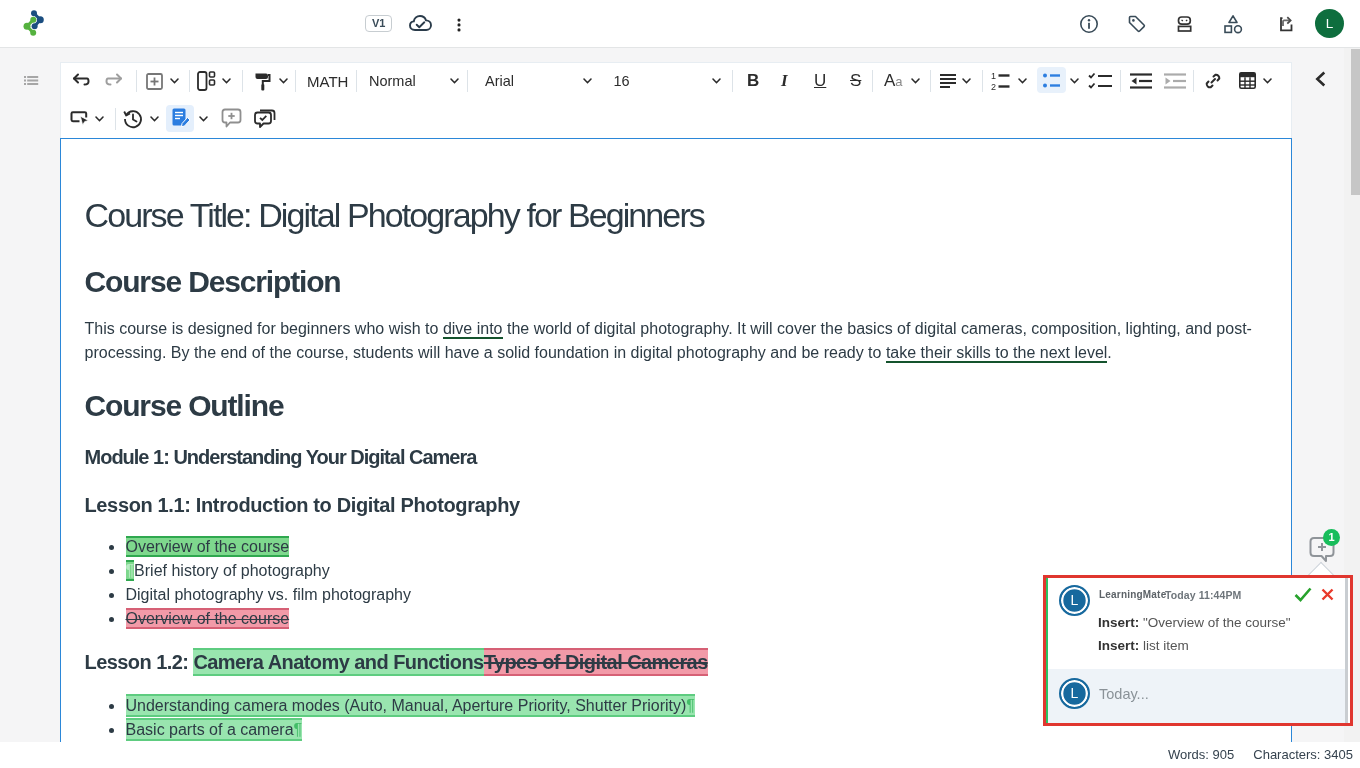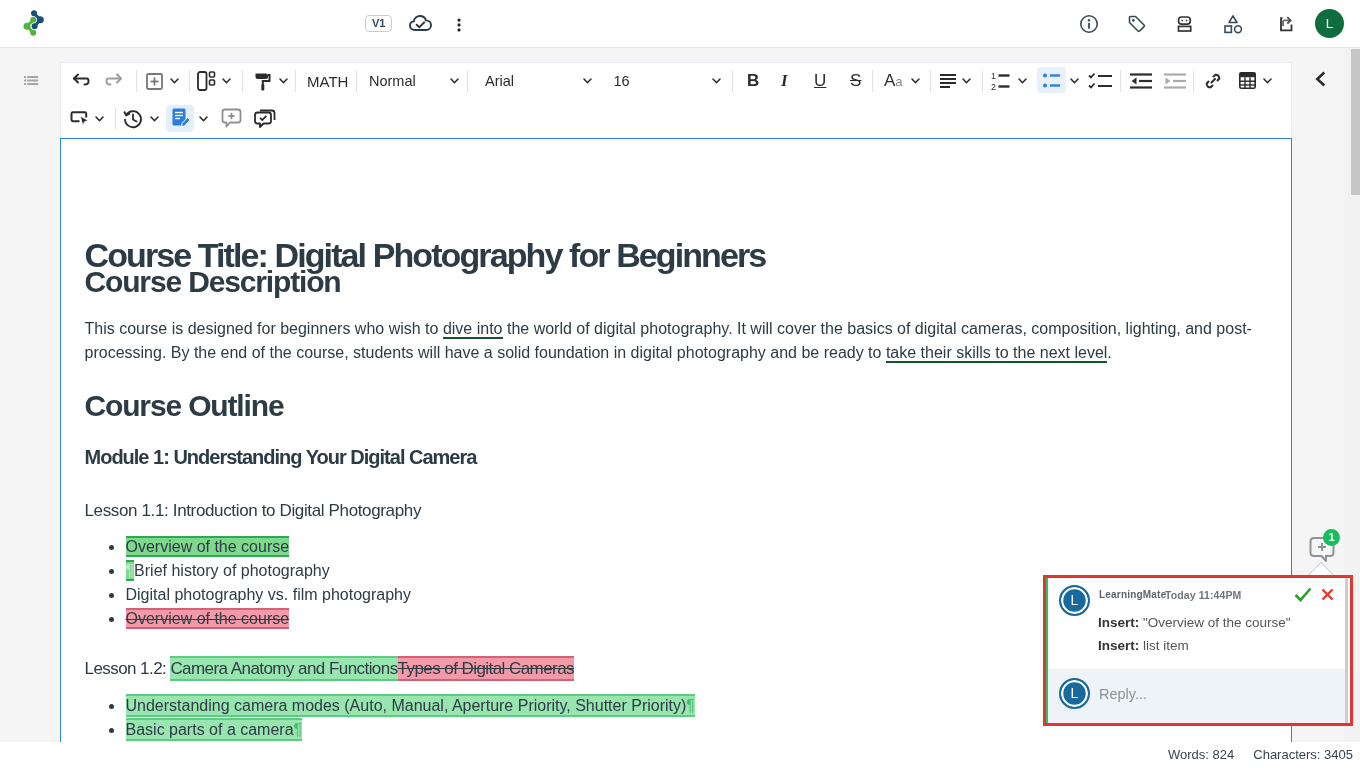--- a/index.html
+++ b/index.html
@@ -25,24 +25,24 @@
   #sbthumb { position:absolute; left:7px; top:1px; width:9px; height:146px; background:#c6c6c6; }
 
   
   .sep { position:absolute; width:1px; background:#dde3e8; }
   .tbtxt { position:absolute; font-size:14.5px; color:#2c2c2c; }
   svg.ic { position:absolute; overflow:visible; }
   .chev { position:absolute; width:9px; height:6px; }
 
   
   .blk { position:absolute; left:23.5px; white-space:nowrap; }
-  h1.doc { font-size:34px; font-weight:bold; letter-spacing:-1.9px; line-height:1;margin-top:40px; }
+  h1.doc { font-size:34px; font-weight:normal; letter-spacing:-1.9px; line-height:1; }
   h2.doc { font-size:30px; font-weight:bold; letter-spacing:-1.15px; line-height:1; }
   h3.doc { font-size:20px; font-weight:bold; letter-spacing:-1.0px; line-height:1; }
-  h4.doc { font-size:17px; font-weight:normal; letter-spacing:-0.36px; line-height:1;margin-top:7px; }
+  h4.doc { font-size:20px; font-weight:bold; letter-spacing:-0.36px; line-height:1; }
   p.doc { font-size:16px; line-height:24px; }
   .lnk { text-decoration:none; border-bottom:2px solid #14532d; }
   ul.doc { list-style:none; }
   ul.doc li { font-size:16px; line-height:24px; position:relative; }
   ul.doc li:before { content:""; position:absolute; left:-17px; top:9.7px; width:5.6px; height:5.6px; border-radius:50%; background:#2d3b45; }
   .ins1 { background:#7ed88d; border-top:2px solid #2fa84f; border-bottom:2px solid #2fa84f; padding:0; }
   .del1 { background:#f29aa8; border-top:2px solid #d66075; border-bottom:2px solid #d66075; text-decoration:line-through; padding:0; }
   .ins2 { background:#99e5af; border-top:2px solid #5ecc80; border-bottom:2px solid #5ecc80; padding:1px 0; }
   .pil { color:#43bd68; }
 
@@ -357,23 +357,23 @@
   <svg class="ic" style="left:248px;top:9px" width="18" height="15" viewBox="0 0 18 15">
       <path d="M1.5 8 L6.5 13 L16.5 1.5" fill="none" stroke="#27a22c" stroke-width="2.6"></path>
     </svg>
   <svg class="ic" style="left:275px;top:10px" width="13" height="13" viewBox="0 0 13 13">
       <path d="M1.5 1.5 L11.5 11.5 M11.5 1.5 L1.5 11.5" stroke="#e8392a" stroke-width="2.4"></path>
     </svg>
   <div class="abs" style="left:52px;top:37px;font-size:13.5px;color:#555;"><b style="color:#333;">Insert:</b> "Overview of the course"</div>
   <div class="abs" style="left:52px;top:60px;font-size:13.5px;color:#555;"><b style="color:#333;">Insert:</b> list item</div>
   <div class="abs" style="left:2px;top:91px;width:297px;height:54px;background:#eef3f8;"></div>
   <div class="avatar" style="left:13px;top:100px;">L</div>
-  <div class="abs" style="left:53px;top:108px;font-size:14.5px;color:#8a9298;">Reply...</div>
+  <div class="abs" style="left:53px;top:108px;font-size:14.5px;color:#8a9298;">Today...</div>
   <div class="abs" style="left:299px;top:0;width:3px;height:145px;background:#c9cdd1;"></div>
 </div>
 
 <div id="footer">
-  <div id="wordcount"><span>Words: 824</span><span style="margin-left:19px;">Characters: 3405</span></div>
+  <div id="wordcount"><span>Words: 905</span><span style="margin-left:19px;">Characters: 3405</span></div>
 </div>
 
 <div id="sbtrack">
     <div id="sbthumb"></div>
   </div>
 
 </body></html>

